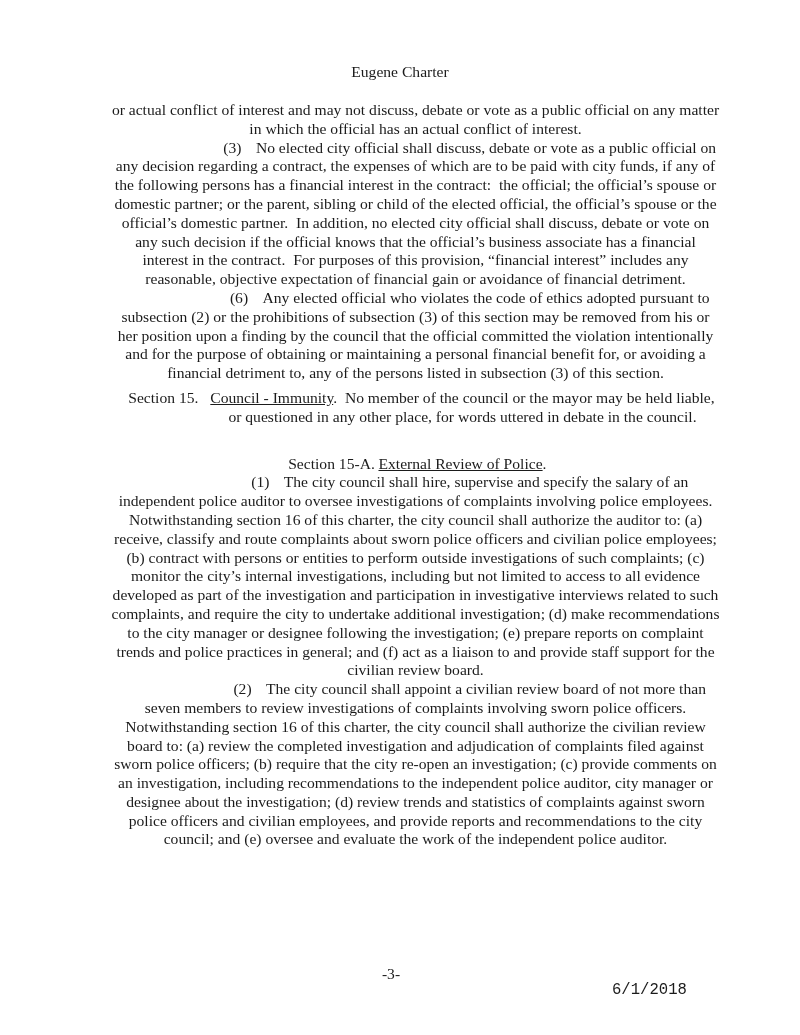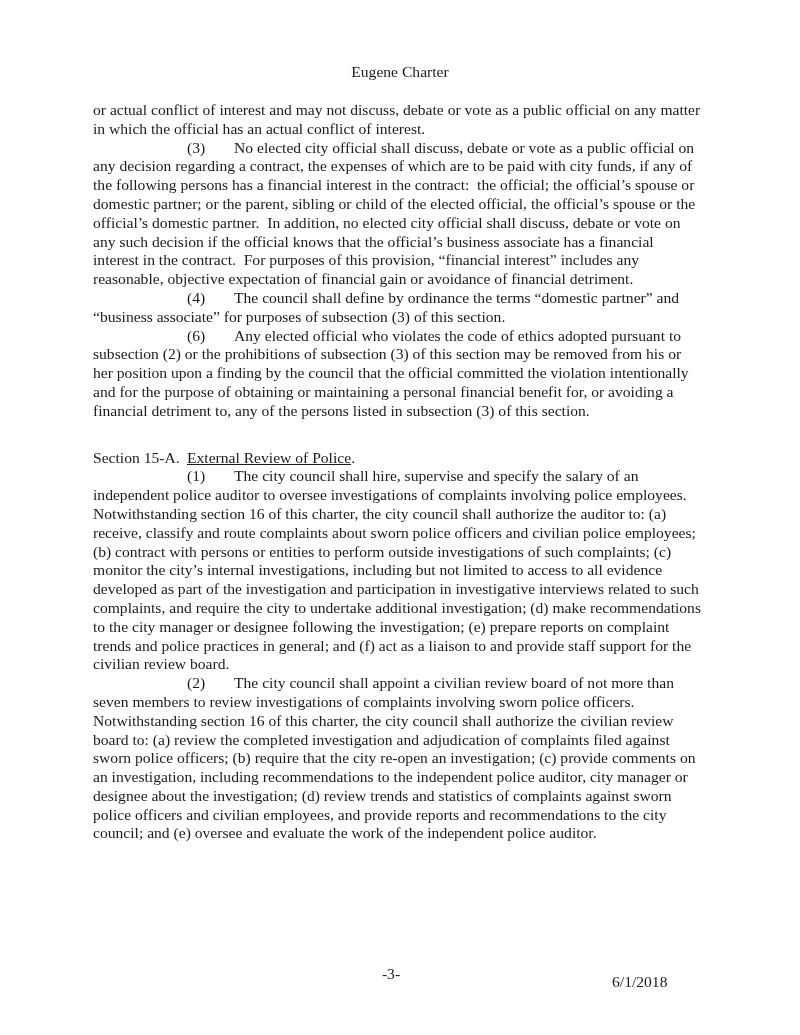--- a/index.html
+++ b/index.html
@@ -20,36 +20,36 @@
     left: 0;
     width: 800px;
     text-align: center;
   }
   .content {
     position: absolute;
     top: 101px;
     left: 93px;
     width: 645px;
   }
-  p { margin: 0; padding: 0; }
+  p { margin: 0; padding: 0; text-align: center; }
   .t { white-space: pre-wrap; }
   .pnum { display: inline-block; margin-left: 94px; width: 47px; }
   .section { padding-left: 94px; text-indent: -94px; }
   .slabel { display: inline-block; width: 94px; text-indent: 0; }
   .s15 { margin-top: 6px; }
   .s15a { margin-top: 28px; }
   .sheading { text-decoration: underline; }
   .footer {
     position: absolute;
     top: 965px;
     left: 93px;
     width: 596px;
     text-align: center;
   }
-  .date { position: absolute; left: 519px; top: 8px; }
+  .date { position: absolute; left: 519px; top: 16px; font-family: Liberation Mono, monospace; }
 </style>
 </head>
 <body>
 
 <div class="page">
 
   <div class="doc-title">Eugene Charter</div>
 
   <div class="content">
     <p class="para"><span class="t">or actual conflict of interest and may not discuss, debate or vote as a public official on any matter
@@ -57,30 +57,30 @@
 
     <p class="para"><span class="pnum">(3)</span><span class="t">No elected city official shall discuss, debate or vote as a public official on
 any decision regarding a contract, the expenses of which are to be paid with city funds, if any of
 the following persons has a financial interest in the contract:  the official; the official’s spouse or
 domestic partner; or the parent, sibling or child of the elected official, the official’s spouse or the
 official’s domestic partner.  In addition, no elected city official shall discuss, debate or vote on
 any such decision if the official knows that the official’s business associate has a financial
 interest in the contract.  For purposes of this provision, “financial interest” includes any
 reasonable, objective expectation of financial gain or avoidance of financial detriment.</span></p>
 
-    <p class="para"><span class="pnum">(4)</span><span class="t">The council shall define by ordinance the terms “domestic partner” and
-“business associate” for purposes of subsection (3) of this section.</span></p>
 
 
     <p class="para"><span class="pnum">(6)</span><span class="t">Any elected official who violates the code of ethics adopted pursuant to
 subsection (2) or the prohibitions of subsection (3) of this section may be removed from his or
 her position upon a finding by the council that the official committed the violation intentionally
 and for the purpose of obtaining or maintaining a personal financial benefit for, or avoiding a
 financial detriment to, any of the persons listed in subsection (3) of this section.</span></p>
 
+    <p class="section s15"><span class="slabel">Section 15.</span><span class="sheading">Council - Immunity</span><span class="t">.  No member of the council or the mayor may be held liable,
+or questioned in any other place, for words uttered in debate in the council.</span></p>
 
     <p class="section s15a"><span class="slabel">Section 15-A.</span><span class="sheading">External Review of Police</span><span class="t">.</span></p>
 
     <p class="para"><span class="pnum">(1)</span><span class="t">The city council shall hire, supervise and specify the salary of an
 independent police auditor to oversee investigations of complaints involving police employees.
 Notwithstanding section 16 of this charter, the city council shall authorize the auditor to: (a)
 receive, classify and route complaints about sworn police officers and civilian police employees;
 (b) contract with persons or entities to perform outside investigations of such complaints; (c)
 monitor the city’s internal investigations, including but not limited to access to all evidence
 developed as part of the investigation and participation in investigative interviews related to such

